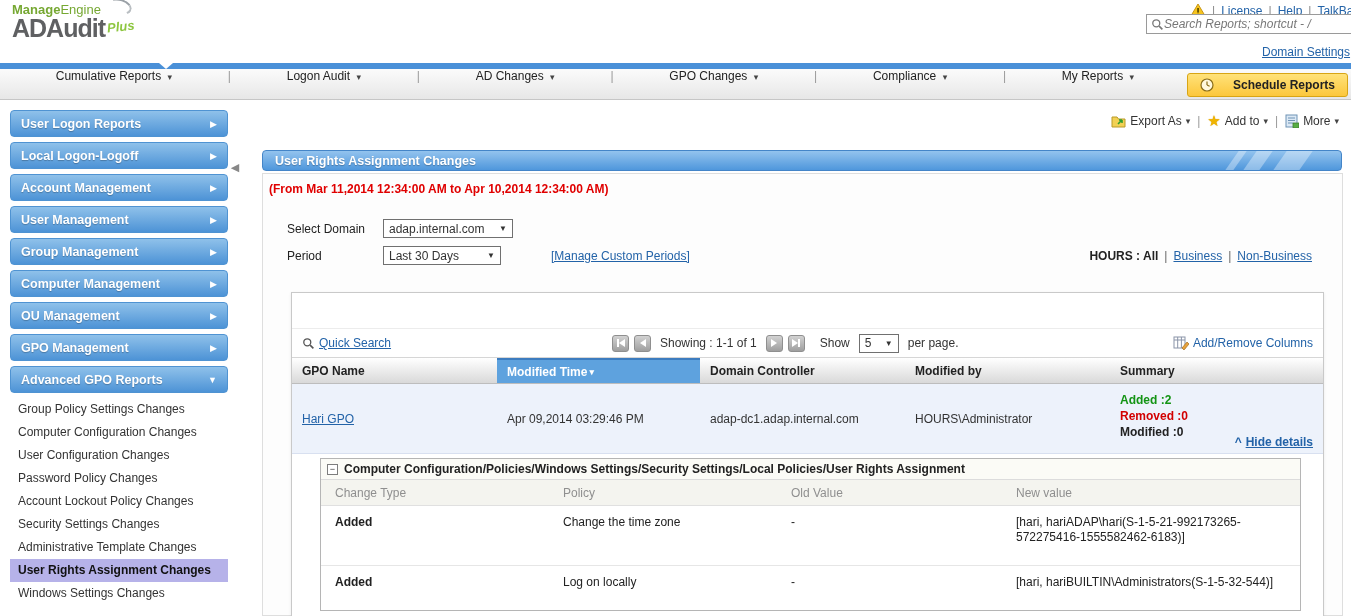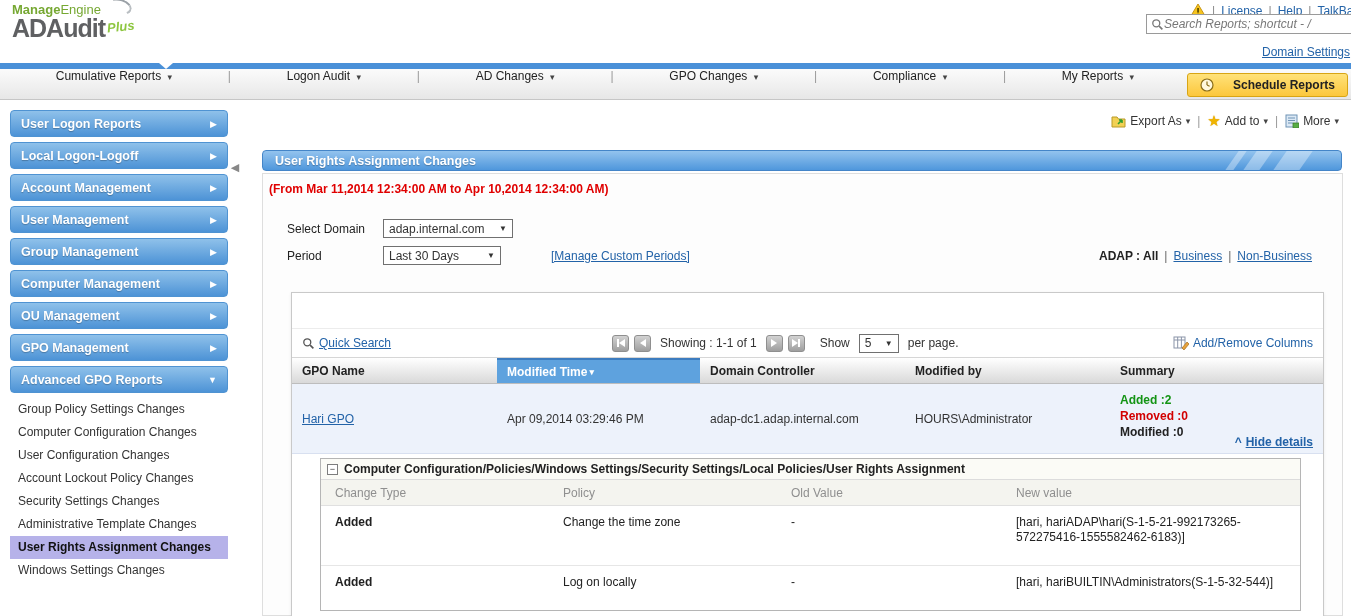--- a/index.html
+++ b/index.html
@@ -249,20 +249,21 @@
         <span class="arr">▶</span>
       </div>
     <div class="sb-group">
         <span class="lbl">Advanced GPO Reports</span>
         <span class="arr">▼</span>
       </div>
     <div class="sb-items">
       <div class="sb-item">Group Policy Settings Changes</div>
       <div class="sb-item">Computer Configuration Changes</div>
       <div class="sb-item">User Configuration Changes</div>
+      <div class="sb-item">Password Policy Changes</div>
       <div class="sb-item">Account Lockout Policy Changes</div>
       <div class="sb-item">Security Settings Changes</div>
       <div class="sb-item">Administrative Template Changes</div>
       <div class="sb-item selected">User Rights Assignment Changes</div>
       <div class="sb-item">Windows Settings Changes</div>
     </div>
   </div>
   <div class="collapse-handle">
       <span>◀</span>
     </div>
@@ -316,21 +317,21 @@
 
       <span class="filter-label" style="left:24px; top:75px;">Period</span>
       <div class="selectbox" style="left:120px; top:72px; width:118px;">
         <span>Last 30 Days</span>
         <span class="sel-arr">▼</span>
       </div>
 
       <a class="manage-custom">[Manage Custom Periods]</a>
 
       <div class="hours">
-        <span class="hlbl">ADAP : All</span>
+        <span class="hlbl">HOURS : All</span>
         <span class="sep">|</span>
         <a>Business</a>
         <span class="sep">|</span>
         <a>Non-Business</a>
       </div>
 
       <div class="grid-panel">
         <div class="grid-topstrip"></div>
 
         <div class="grid-toolbar">

